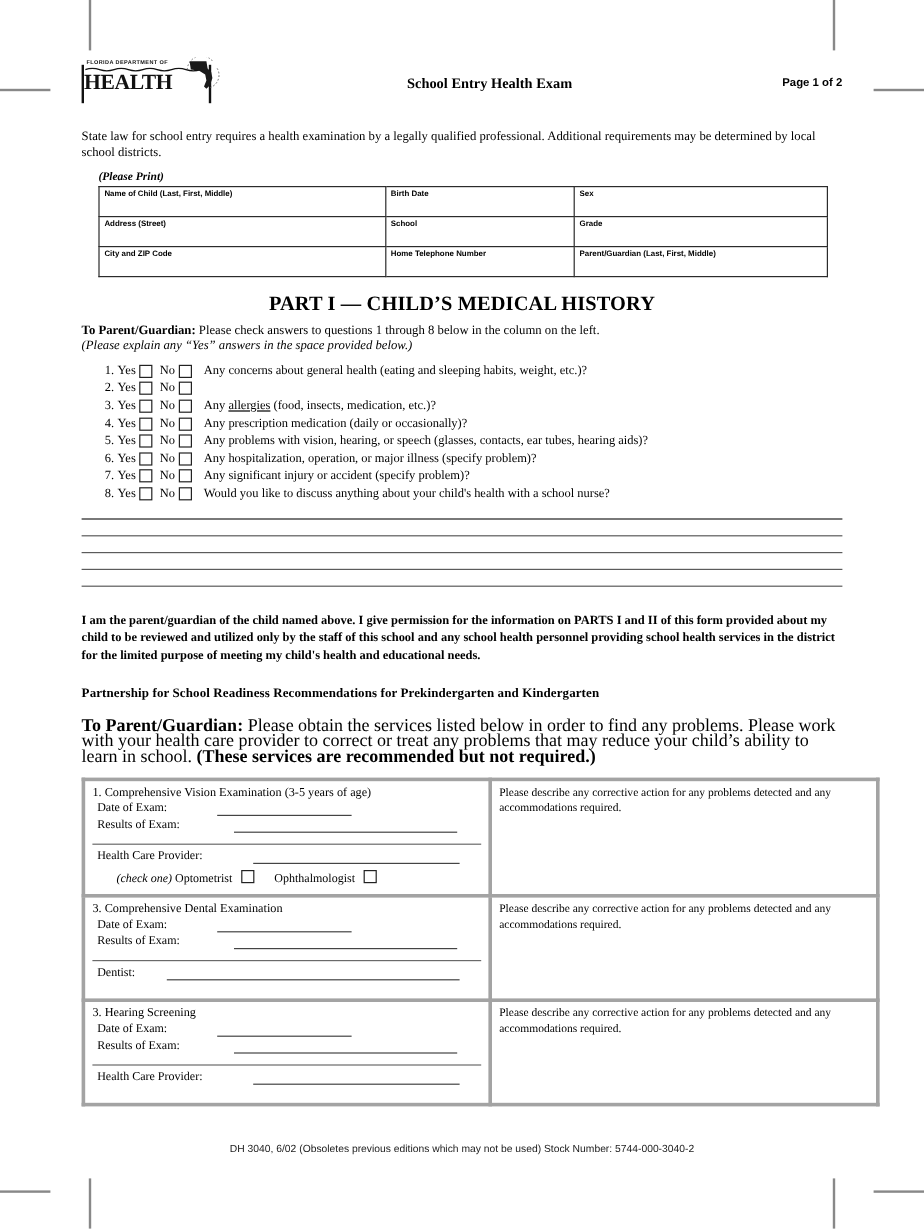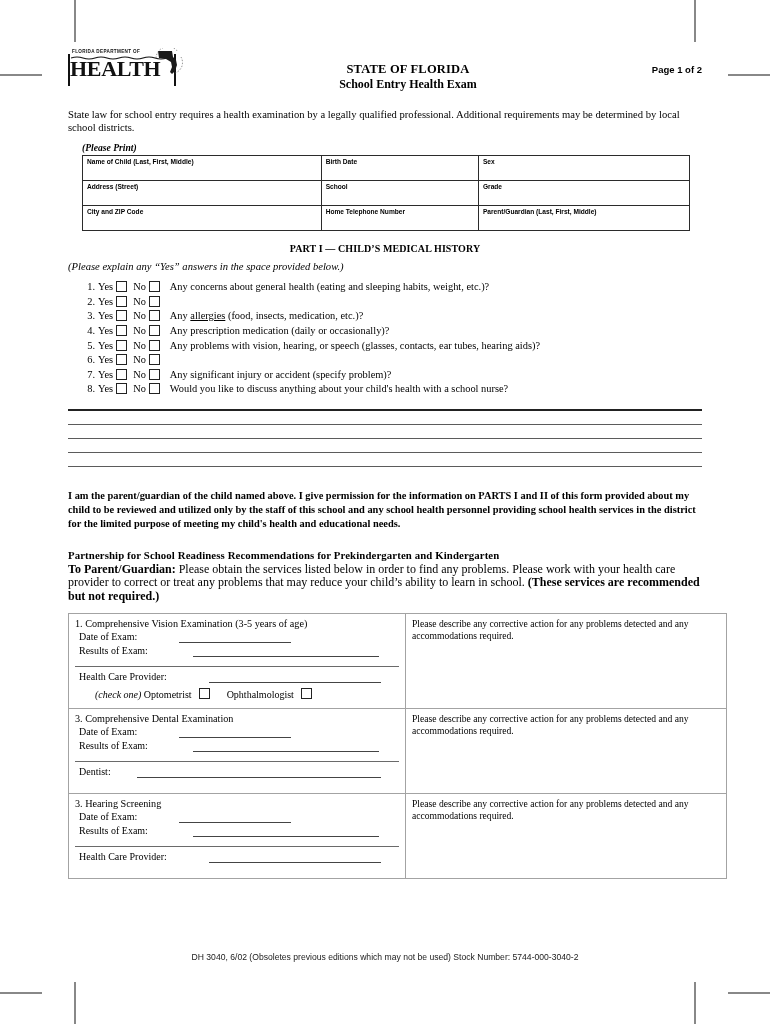--- a/index.html
+++ b/index.html
@@ -76,21 +76,21 @@
     left: 3px;
     top: 8px;
     width: 96px;
     height: 4px;
   }
   .logo-health {
     position: absolute;
     left: 2px;
     top: 9px;
     font-family: "Liberation Serif", serif;
-    font-size: 22px;
+    font-size: 18px;
     font-weight: bold;
     letter-spacing: -0.3px;
     color: #111;
     line-height: 23px;
   }
   .logo-fl {
     position: absolute;
     left: 86px;
     top: 0px;
     width: 30px;
@@ -155,21 +155,21 @@
     padding: 2px 0 0 4px;
     font-family: "Liberation Sans", sans-serif;
     font-size: 6.6px;
     font-weight: bold;
     height: 22px;
   }
 
   
   .part-title {
     text-align: center;
-    font-size: 10px;
+    font-size: 17px;
     font-weight: bold;
     margin-top: 12px;
     letter-spacing: 0.1px;
   }
   .part-intro {
     margin-top: 6px;
     font-size: 10.6px;
     line-height: 13.6px;
   }
 
@@ -252,34 +252,34 @@
   .sig-cap.b { left: 378px; width: 252px; }
 
   
   .partner-title {
     margin-top: 18px;
     font-size: 10.8px;
     font-weight: bold;
     letter-spacing: 0.1px;
   }
   .partner-body {
-    margin-top: 2px;
-    font-size: 12px;
+    margin-top: 15px;
+    font-size: 15px;
     line-height: 13.2px;
   }
 
   
   .services {
     margin-top: 10px;
     width: 634px;
     border-collapse: collapse;
     table-layout: fixed;
   }
   .services td {
-    border: 1px solid #a3a3a3;
+    border: 3px solid #a3a3a3;
     vertical-align: top;
     padding: 4px 6px 4px 6px;
   }
   .svc-left  { width: 324px; height: 86px; }
   .svc-right { width: 308px; font-size: 9.6px; line-height: 12.4px; }
 
   .svc-h { font-size: 10.2px; margin-bottom: 2px; }
   .fieldrow {
     position: relative;
     height: 14px;
@@ -340,21 +340,20 @@
       <svg class="logo-fl" viewBox="0 0 30 28">
         <path d="M4 3 L18 3 L19 9 L22 12 L23 17 L21 23 L18 26 L16 24 L18 19 L17 14 L12 11 L5 10 Z" fill="#1a1a1a"></path>
         <g stroke="#555" stroke-width="0.7" fill="none" stroke-dasharray="1.4 1.6">
           <path d="M2 10 A12 12 0 0 1 24 4"></path>
           <path d="M27 9 A11 11 0 0 1 21 25"></path>
         </g>
       </svg>
     </div>
 
     <div class="hdr-center">
-      <div class="hdr-t1">STATE OF FLORIDA</div>
       <div class="hdr-t2">School Entry Health Exam</div>
     </div>
 
     <div class="hdr-page">Page 1 of  2</div>
   </div>
 
   <div class="intro">
     <div>State law for school entry requires a health examination by a legally qualified professional.  Additional requirements may be determined by local school districts.</div>
   </div>
 
@@ -376,20 +375,23 @@
       <td style="width:208px">City and ZIP Code</td>
       <td style="width:122px">Home Telephone Number</td>
       <td colspan="1" style="width:278px">Parent/Guardian (Last, First, Middle)</td>
     </tr>
   </tbody>
     </table>
 
   <div class="part-title">PART I — CHILD’S MEDICAL HISTORY</div>
 
   <div class="part-intro">
+    <div>
+      <span class="b">To Parent/Guardian:</span><span> Please check answers to questions 1 through 8 below in the column on the left.</span>
+    </div>
     <div class="i">(Please explain any “Yes” answers in the space provided below.)</div>
   </div>
 
   <div class="qlist">
     <div class="qrow">
       <span class="qnum">1.</span>
       <span class="qyes">Yes</span>
       <span class="cbox"></span>
       <span class="qno">No</span>
       <span class="cbox"></span>
@@ -430,20 +432,21 @@
       <span class="cbox"></span>
       <span class="qtext">Any problems with vision, hearing, or speech (glasses, contacts, ear tubes, hearing aids)?</span>
     </div>
 
     <div class="qrow">
       <span class="qnum">6.</span>
       <span class="qyes">Yes</span>
       <span class="cbox"></span>
       <span class="qno">No</span>
       <span class="cbox"></span>
+      <span class="qtext">Any hospitalization, operation, or major illness (specify problem)?</span>
     </div>
 
     <div class="qrow">
       <span class="qnum">7.</span>
       <span class="qyes">Yes</span>
       <span class="cbox"></span>
       <span class="qno">No</span>
       <span class="cbox"></span>
       <span class="qtext">Any significant injury or accident (specify problem)?</span>
     </div>

